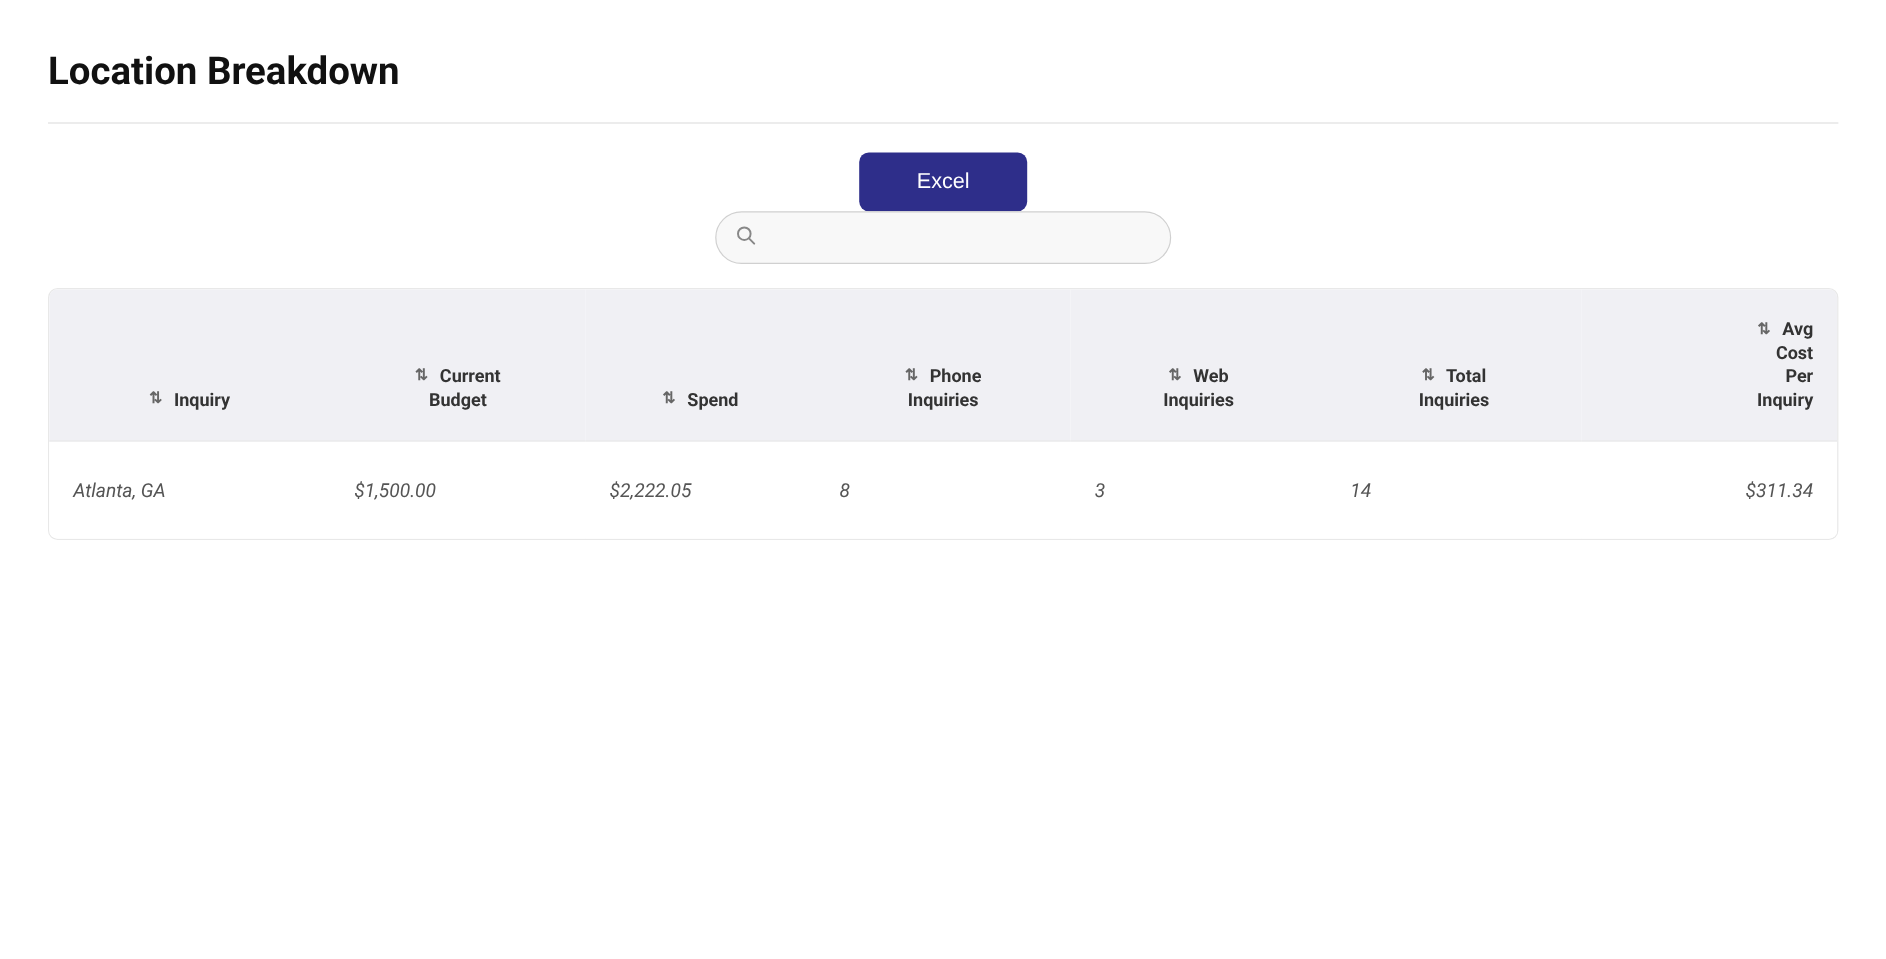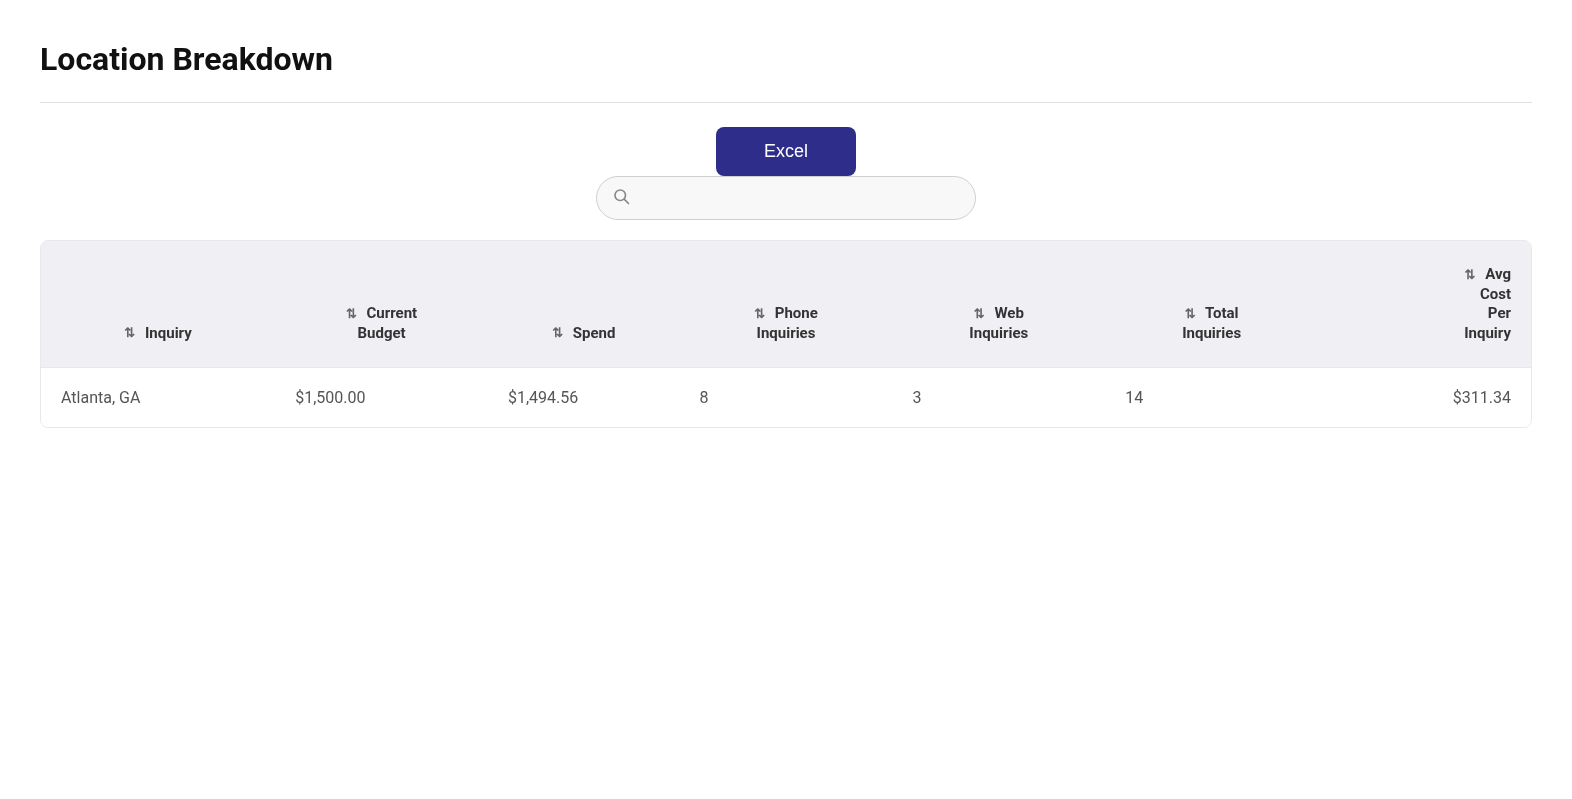--- a/index.html
+++ b/index.html
@@ -113,23 +113,24 @@
       font-size: 13px;
       vertical-align: middle;
     }
 
     tbody tr {
       border-top: 1px solid #e8e8e8;
       background: #ffffff;
     }
 
     tbody td {
-      padding: 20px 20px;
+      padding: 31px 20px;
       font-size: 16px;
       color: #555555;
+      font-style: italic;
     }
 
     .col-location { width: 220px; }
     .col-budget { width: 200px; }
     .col-spend { width: 180px; }
     .col-phone { width: 200px; }
     .col-web { width: 200px; }
     .col-total { width: 200px; }
     .col-avg { width: 200px; text-align: right; }
 
@@ -187,21 +188,21 @@
           <th class="col-avg">
             <span class="sort-icon">⇅</span>
             <span>Avg<br>Cost<br>Per<br>Inquiry</span>
           </th>
         </tr>
       </thead>
       <tbody id="table-body">
       <tr>
             <td class="col-location">Atlanta, GA</td>
             <td class="col-budget">$1,500.00</td>
-            <td class="col-spend">$1,494.56</td>
+            <td class="col-spend">$2,222.05</td>
             <td class="col-phone">8</td>
             <td class="col-web">3</td>
             <td class="col-total">14</td>
             <td class="col-avg-cell">$311.34</td>
           </tr>
         </tbody>
     </table>
   </div>
 </div>
 

